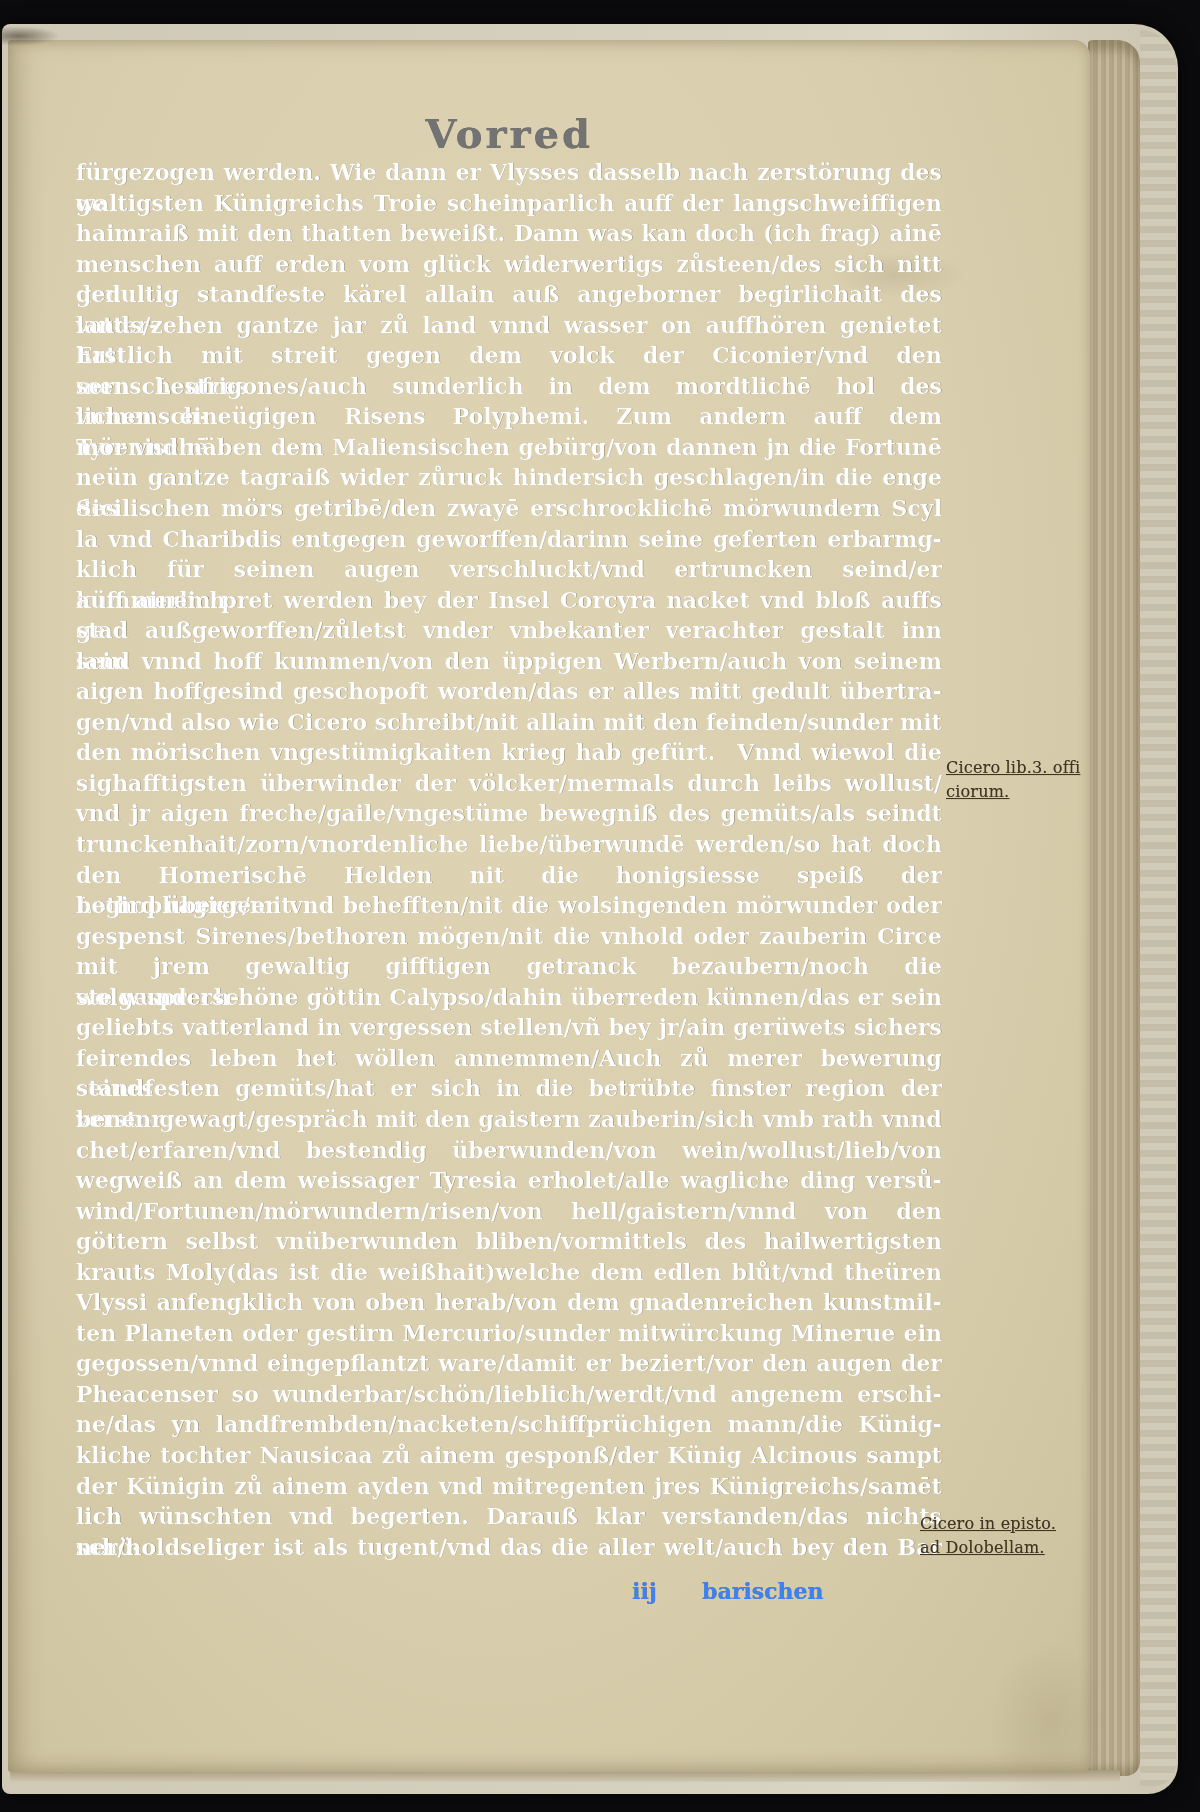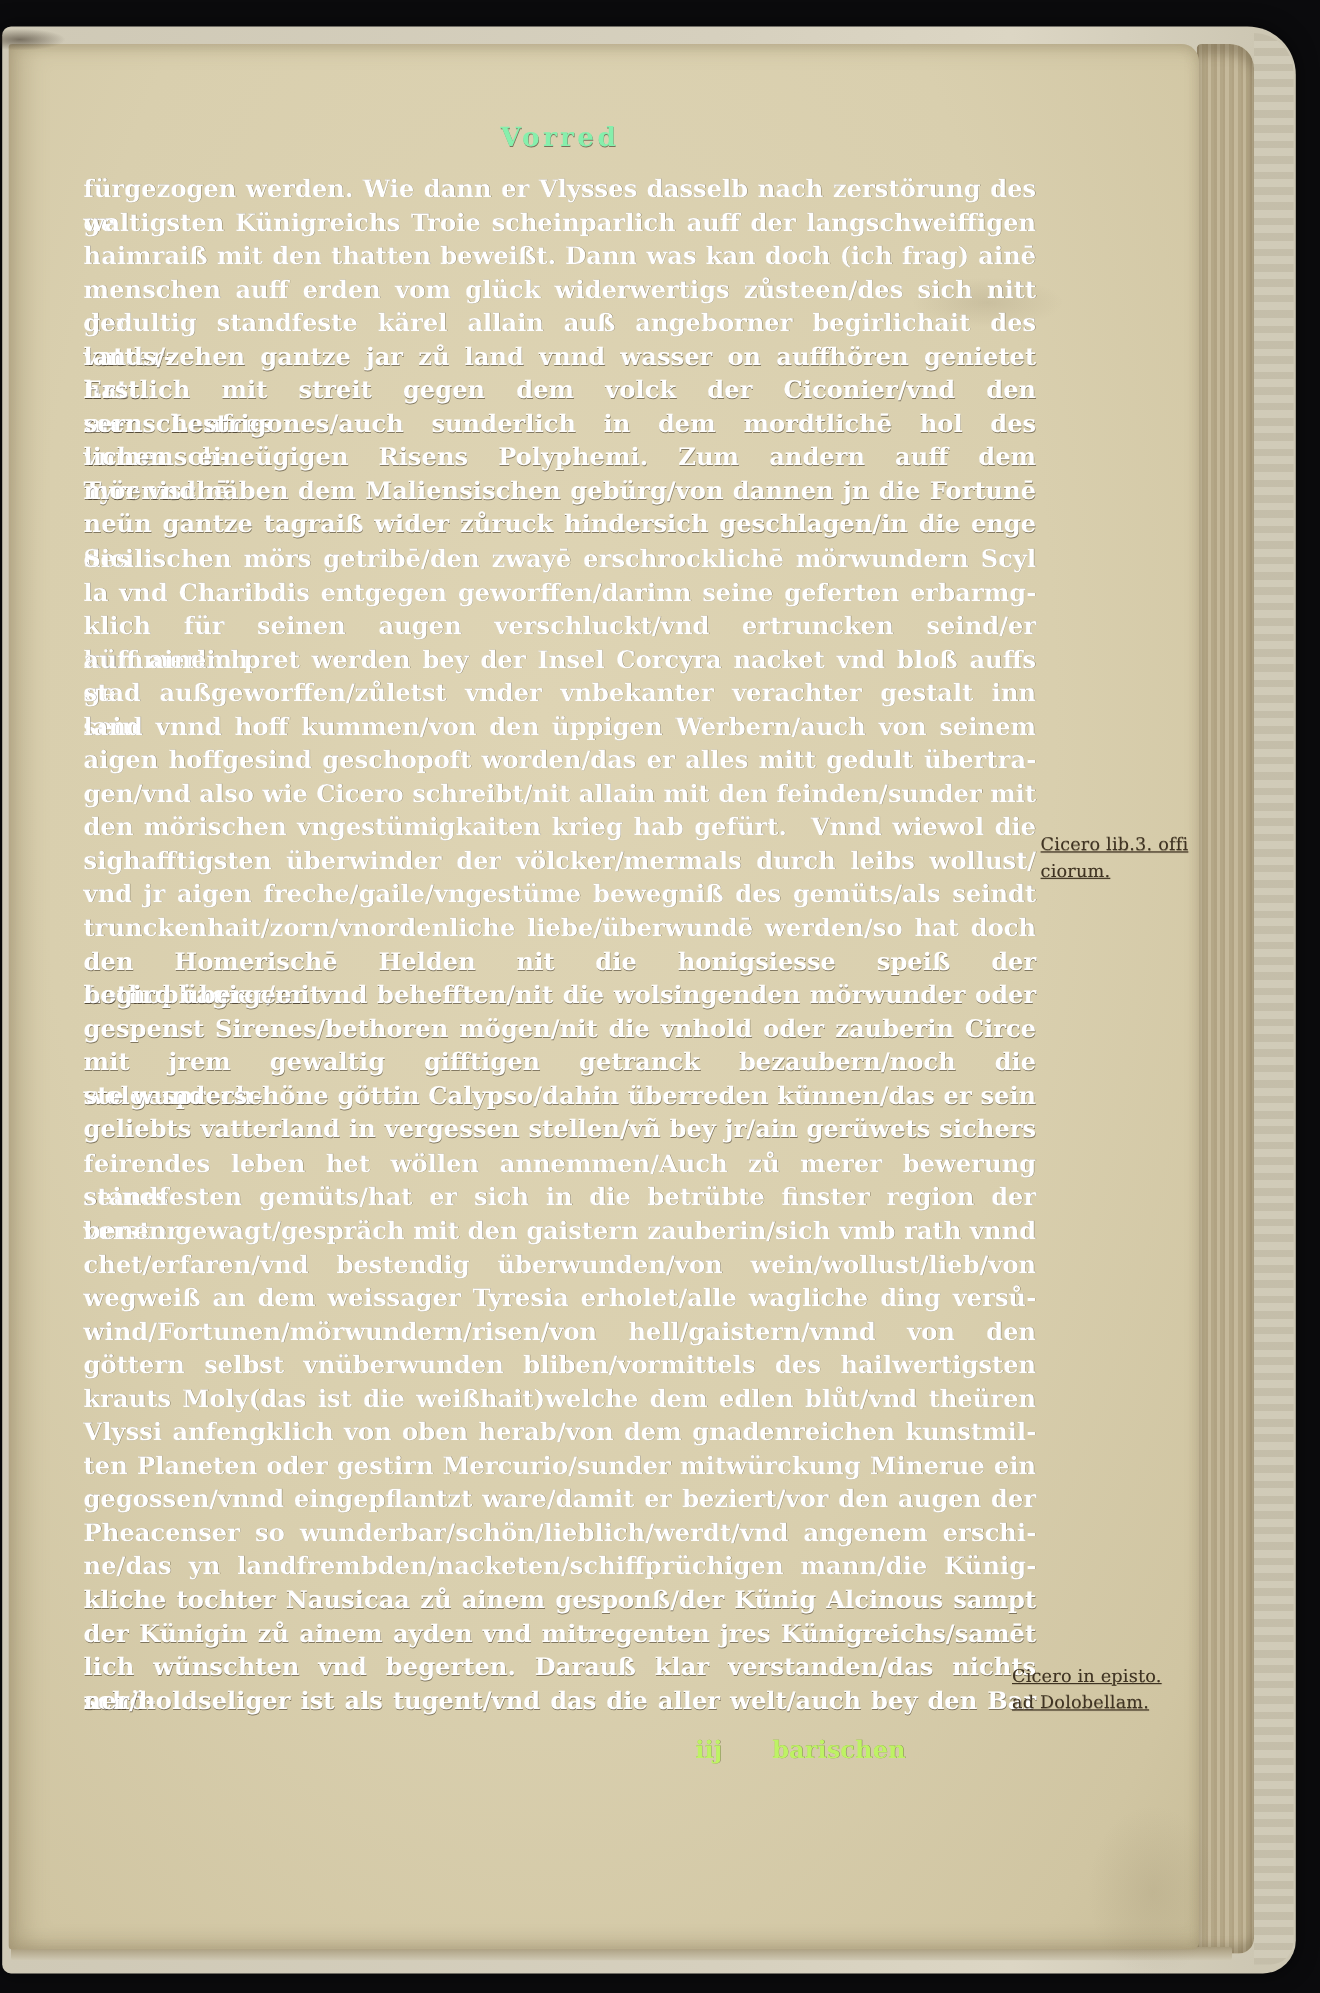--- a/index.html
+++ b/index.html
@@ -46,35 +46,35 @@
     background:radial-gradient(ellipse at 30% 50%, rgba(50,40,28,0.55), rgba(50,40,28,0) 70%);
   }
   .bleed1{position:absolute;left:820px;top:212px;width:140px;height:46px;
     background:radial-gradient(ellipse,rgba(90,75,50,0.12),rgba(90,75,50,0) 70%);}
   .bleed2{position:absolute;left:980px;top:1600px;width:120px;height:160px;
     background:radial-gradient(ellipse,rgba(95,80,55,0.10),rgba(95,80,55,0) 70%);}
 
   
   .heading{
     position:absolute;left:76px;top:110px;width:866px;
-    text-align:center;font-size:24px;font-weight:bold;color:#86efac;
+    text-align:center;font-size:40px;font-weight:bold;color:#737373;
     letter-spacing:3px;
     text-shadow:0.4px 0.4px 0.5px rgba(43,33,20,0.55);
   }
   .textblock{position:absolute;left:76px;top:157px;width:866px;}
   .line{
     height:30.55px;line-height:30.55px;
     font-size:22px;font-weight:bold;color:#ffffff;
     text-align:justify;text-align-last:justify;
     white-space:normal;
     text-shadow:0.35px 0.35px 0.4px rgba(43,33,20,0.5);
   }
   .signature-row{
     position:absolute;left:76px;top:1576px;width:866px;height:31px;
-    font-size:22px;font-weight:bold;color:#bef264;line-height:31px;
+    font-size:22px;font-weight:bold;color:#3b82f6;line-height:31px;
     text-shadow:0.35px 0.35px 0.4px rgba(43,33,20,0.5);
   }
   .sig-mark{position:absolute;left:556px;}
   .catchword{position:absolute;left:626px;}
   .marginal{
     position:absolute;font-size:16px;font-weight:normal;color:#3f3322;
     line-height:24px;letter-spacing:0.2px;
     text-shadow:0.2px 0.2px 0.3px rgba(63,51,34,0.4);
     text-decoration:underline;
   }

